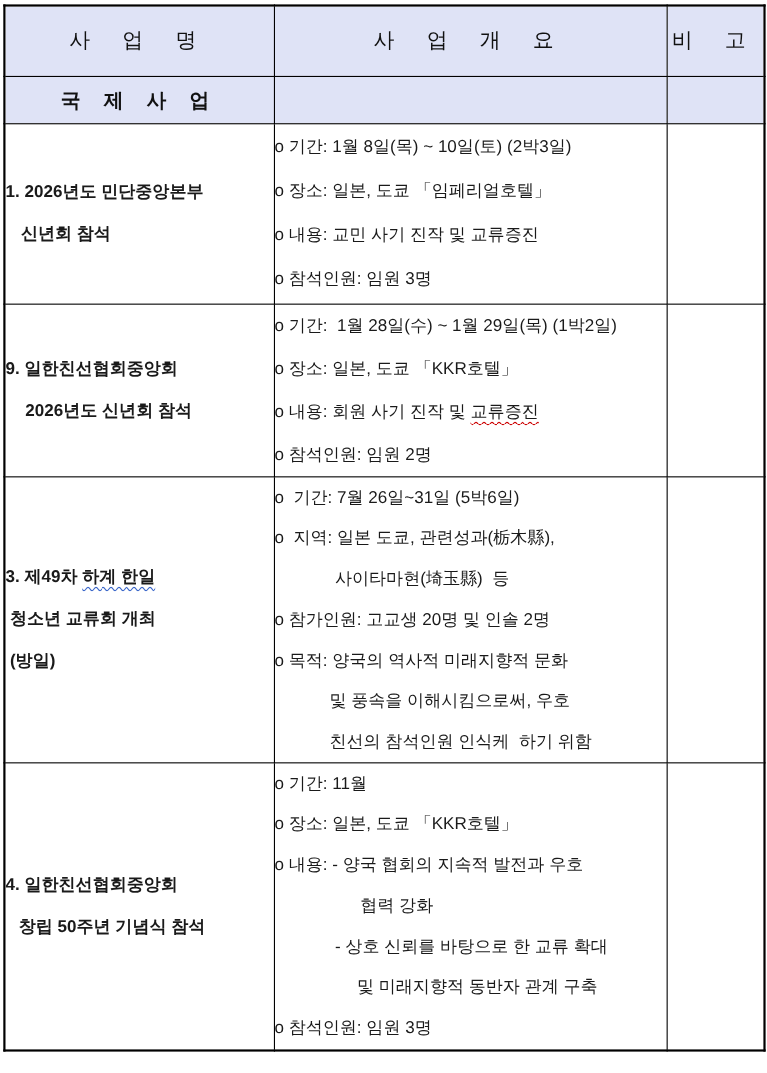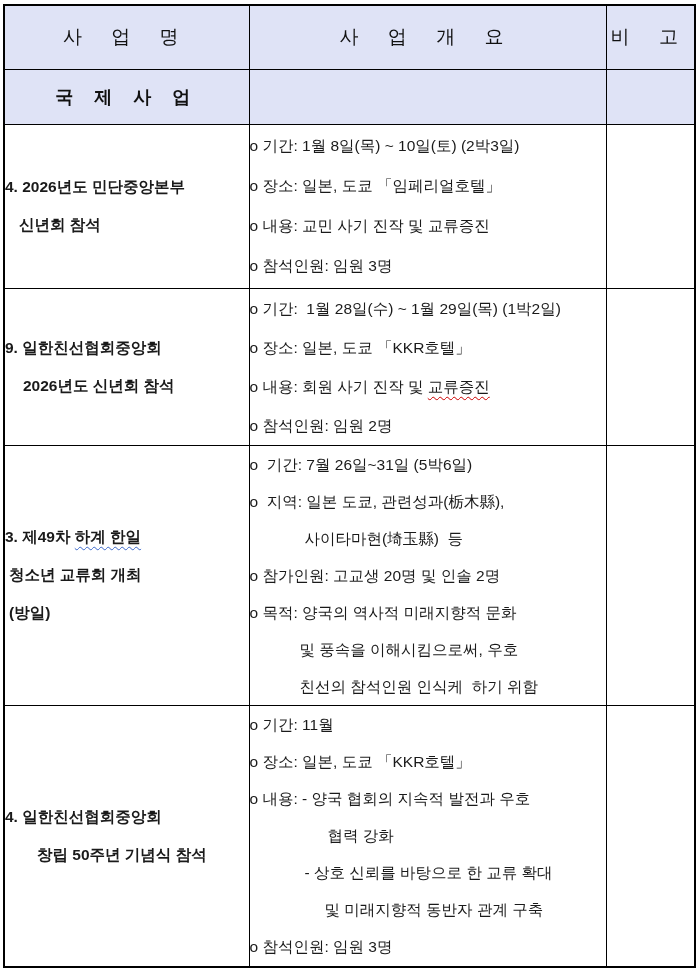--- a/index.html
+++ b/index.html
@@ -13,21 +13,21 @@
     margin:4px 0 1px 3px;border:2px solid #000;
   }
   .doc-table td{
     border:1px solid #000;vertical-align:middle;
     padding:0;overflow:hidden;
   }
   col.c1{width:245px}
   col.c2{width:357px}
   col.c3{width:89px}
   tr.hdr-row{height:64px}
-  tr.sec-row{height:55px}
+  tr.sec-row{height:43px}
   tr.row1{height:164px}
   tr.row2{height:156px}
   tr.row3{height:259px}
   tr.row4{height:262px}
   .hdr-cell{
     background:#dfe3f6;text-align:center;
     font-size:19px;letter-spacing:12px;color:#111;
     white-space:pre;
   }
   .sec-cell{background:#dfe3f6;}
@@ -36,21 +36,21 @@
     letter-spacing:8px;white-space:pre;color:#111;
   }
   .title-cell{padding-left:7px;}
   .tl{
     font-weight:bold;font-size:15.5px;line-height:38px;
     white-space:pre-wrap;
   }
   .ti14{padding-left:14px}
   .ti26{padding-left:18px}
   .ti18{padding-left:4px}
-  .ti16{padding-left:32px}
+  .ti16{padding-left:12px}
   .ov-cell{padding-left:10px;}
   .ov{font-size:15.5px;white-space:pre-wrap;}
   tr.row1 .ov{line-height:40px}
   tr.row2 .ov{line-height:39px}
   tr.row3 .ov,tr.row4 .ov{line-height:37px}
   .i50{padding-left:50px}
   .i55{padding-left:55px}
   .i75{padding-left:75px}
   .i78{padding-left:78px}
   .wavy-red{
@@ -83,21 +83,21 @@
   </tr>
 
   <tr class="sec-row">
     <td class="sec-cell sec-title">국 제 사 업</td>
     <td class="sec-cell"></td>
     <td class="sec-cell"></td>
   </tr>
 
   <tr class="row1">
     <td class="title-cell">
-      <div class="tl">4. 2026년도 민단중앙본부</div>
+      <div class="tl">1. 2026년도 민단중앙본부</div>
       <div class="tl ti14">신년회 참석</div>
     </td>
     <td class="ov-cell">
       <div class="ov">o 기간: 1월 8일(목) ~ 10일(토) (2박3일)</div>
       <div class="ov">o 장소: 일본, 도쿄 「임페리얼호텔」</div>
       <div class="ov">o 내용: 교민 사기 진작 및 교류증진</div>
       <div class="ov">o 참석인원: 임원 3명</div>
     </td>
     <td></td>
   </tr>

